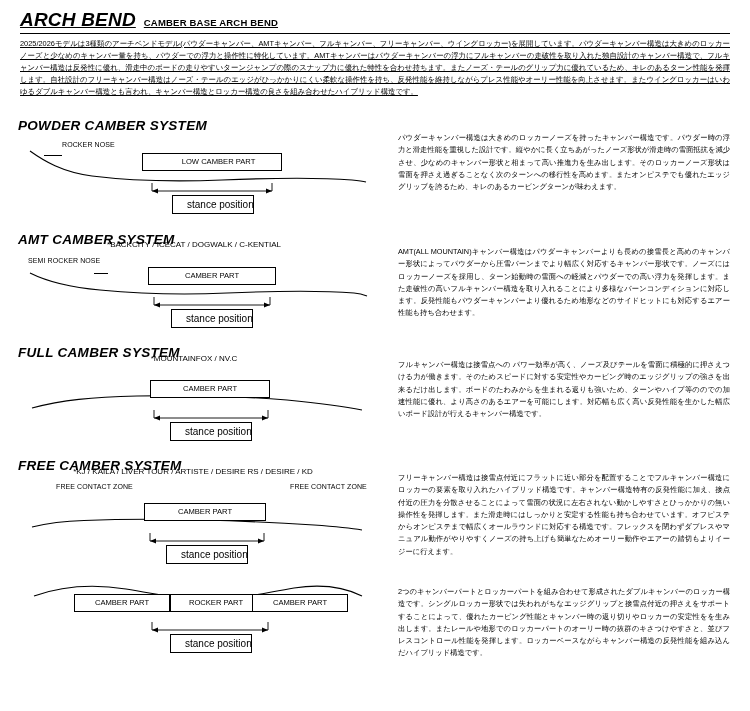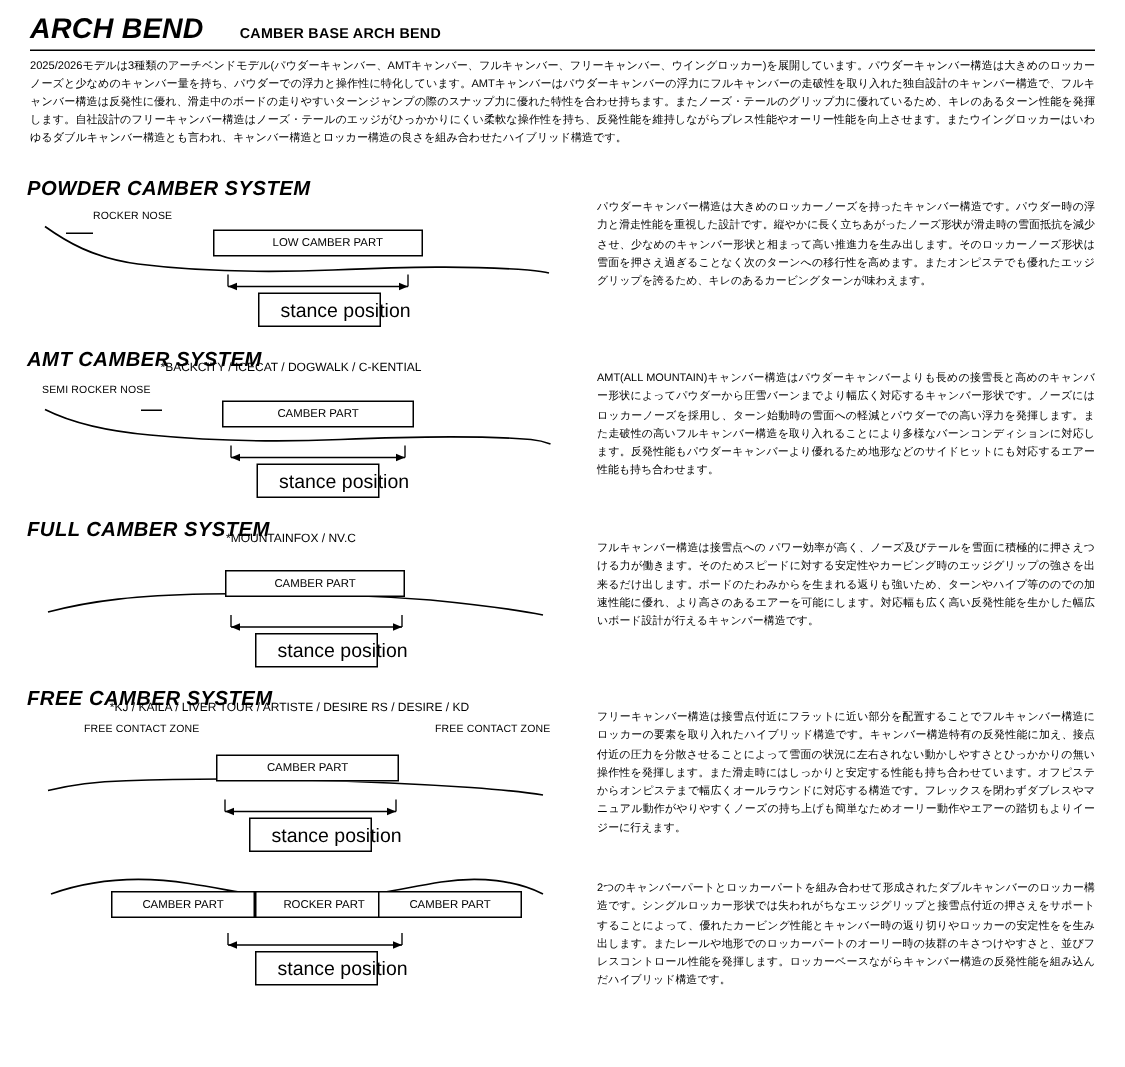--- a/index.html
+++ b/index.html
@@ -11,37 +11,36 @@
     font-family: "Liberation Sans", sans-serif;
     color: #000000;
     overflow: hidden;
     position: relative;
   }
   .page { position: relative; width: 750px; height: 711px; }
 
   
   .header {
     position: absolute;
-    left: 20px; top: 10px; right: 20px;
+    left: 20px; top: 10px; right: 20px; text-decoration: underline;
   }
   .title-row { display: flex; align-items: flex-end; gap: 8px; }
   .main-title {
     font-family: "Liberation Sans", sans-serif;
     font-weight: bold;
     font-style: italic;
     font-size: 19px;
     letter-spacing: 0.2px;
     line-height: 1;
   }
   .sub-title {
     font-weight: bold;
     font-size: 9.5px;
     letter-spacing: 0.2px;
     padding-bottom: 1px;
-    margin-left: 16px;
   }
   .header-rule {
     margin-top: 4px;
     border-top: 1px solid #000;
     width: 710px;
   }
   .intro {
     margin-top: 4px;
     font-size: 7.4px;
     line-height: 1.62;
@@ -85,21 +84,21 @@
     font-size: 7.6px;
     text-align: center;
     line-height: 1;
     padding: 4px 0 4px 0;
     background: #fff;
     white-space: nowrap;
   }
   .stance {
     position: absolute;
     border: 1px solid #000;
-    font-size: 13px;
+    font-size: 10px;
     text-align: center;
     padding: 3px 14px;
     background: #fff;
     white-space: nowrap;
   }
   .model-line {
     position: absolute;
     font-size: 8px;
     text-align: center;
     white-space: nowrap;

